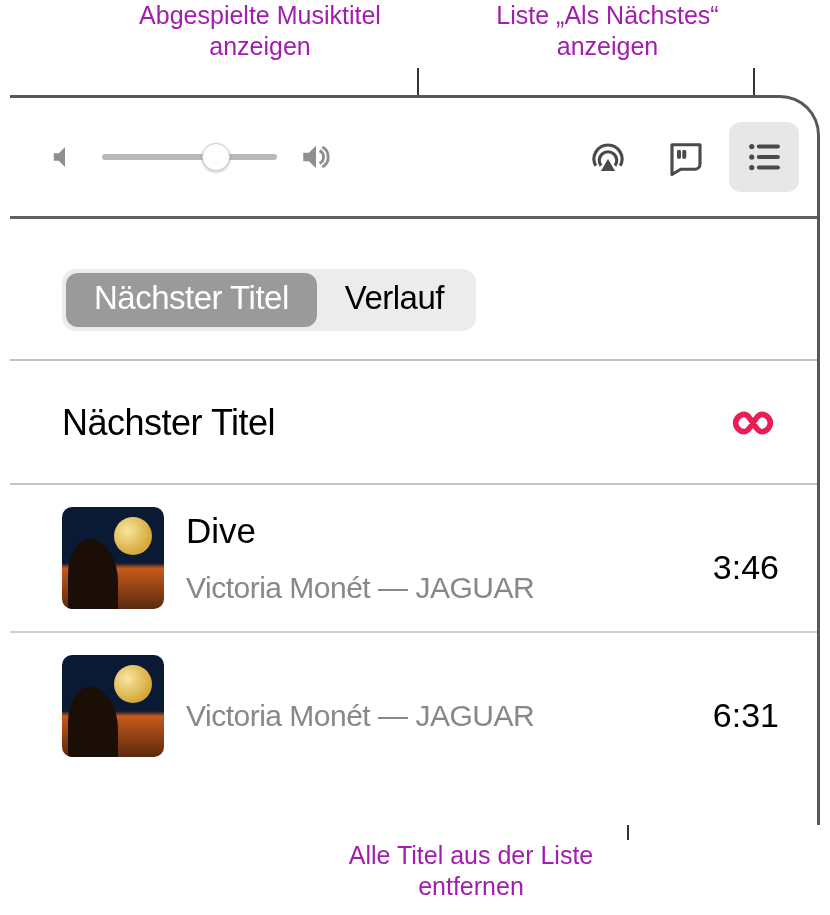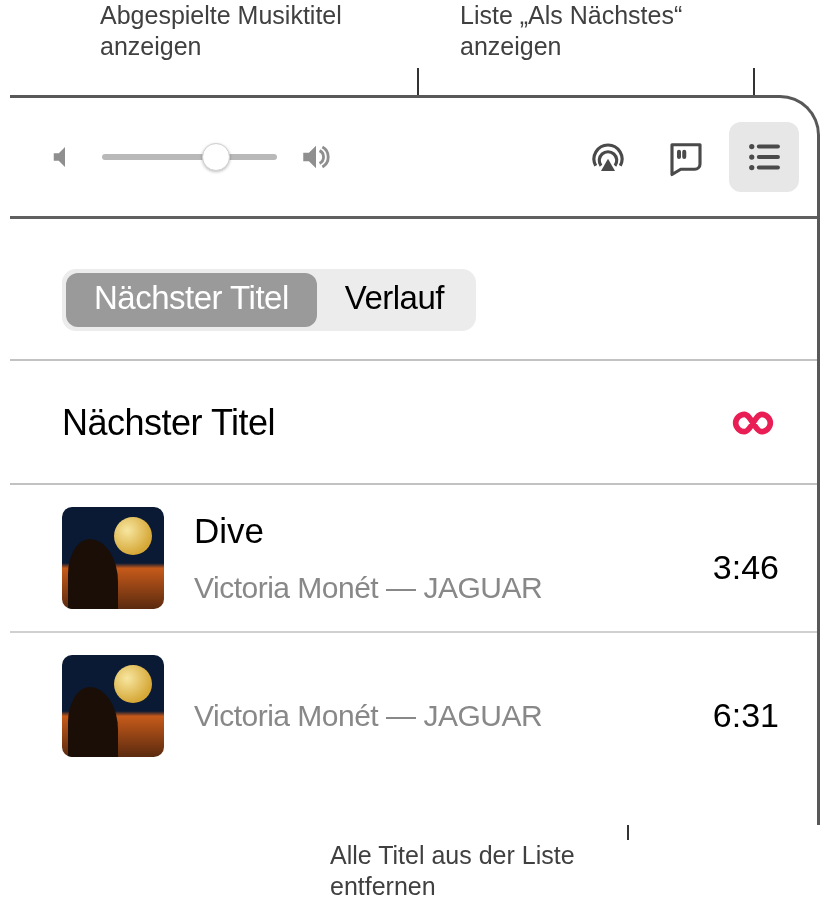--- a/index.html
+++ b/index.html
@@ -9,27 +9,27 @@
       width: 830px;
       height: 915px;
       position: relative;
       overflow: hidden;
     }
 
     
     .callout {
       position: absolute;
       font-size: 25px;
-      color: #404040;
+      color: #a21caf;
       line-height: 1.25;
-      text-align: left;
+      text-align: center;
     }
     .callout.c-verlauf   { top: 0;   left: 100px; width: 320px; }
     .callout.c-queue     { top: 0;   left: 460px; width: 295px; }
-    .callout.c-loeschen  { top: 840px; left: 330px; width: 300px; }
+    .callout.c-loeschen  { top: 840px; left: 321px; width: 300px; }
 
     
     svg.annot-lines {
       position: absolute;
       top: 0; left: 0;
       width: 830px; height: 915px;
       pointer-events: none;
     }
     svg.annot-lines line { stroke: #000; stroke-width: 1.6; }
 
@@ -137,21 +137,21 @@
     .infinity {
       color: #e91e55;
       display:flex; align-items:center;
       padding-left: 6px;
     }
 
     
     .track {
       display: flex;
       align-items: center;
-      gap: 30px;
+      gap: 22px;
       padding: 22px 38px 22px 52px;
       border-top: 2px solid #d0d0d0;
     }
     .art {
       width: 102px; height: 102px;
       border-radius: 10px;
       overflow: hidden;
       background: linear-gradient(to bottom,#0a1a34 0%, #0a1a34 55%, #c65a1a 60%, #5a2a0f 100%);
       position: relative;
       flex-shrink: 0;

